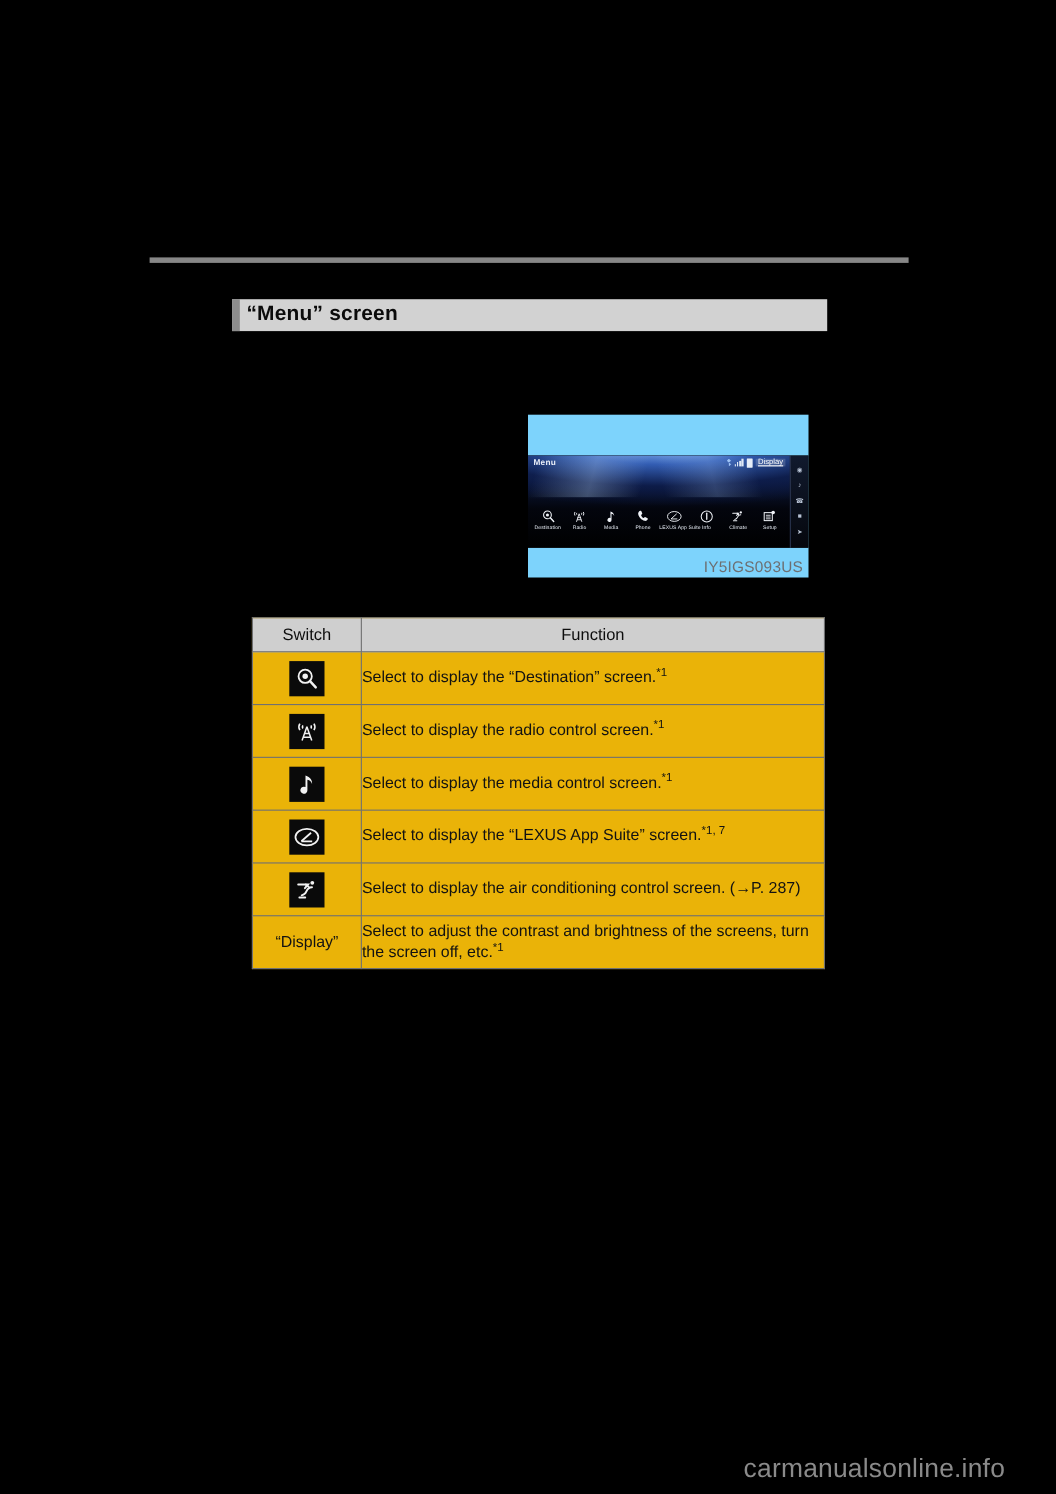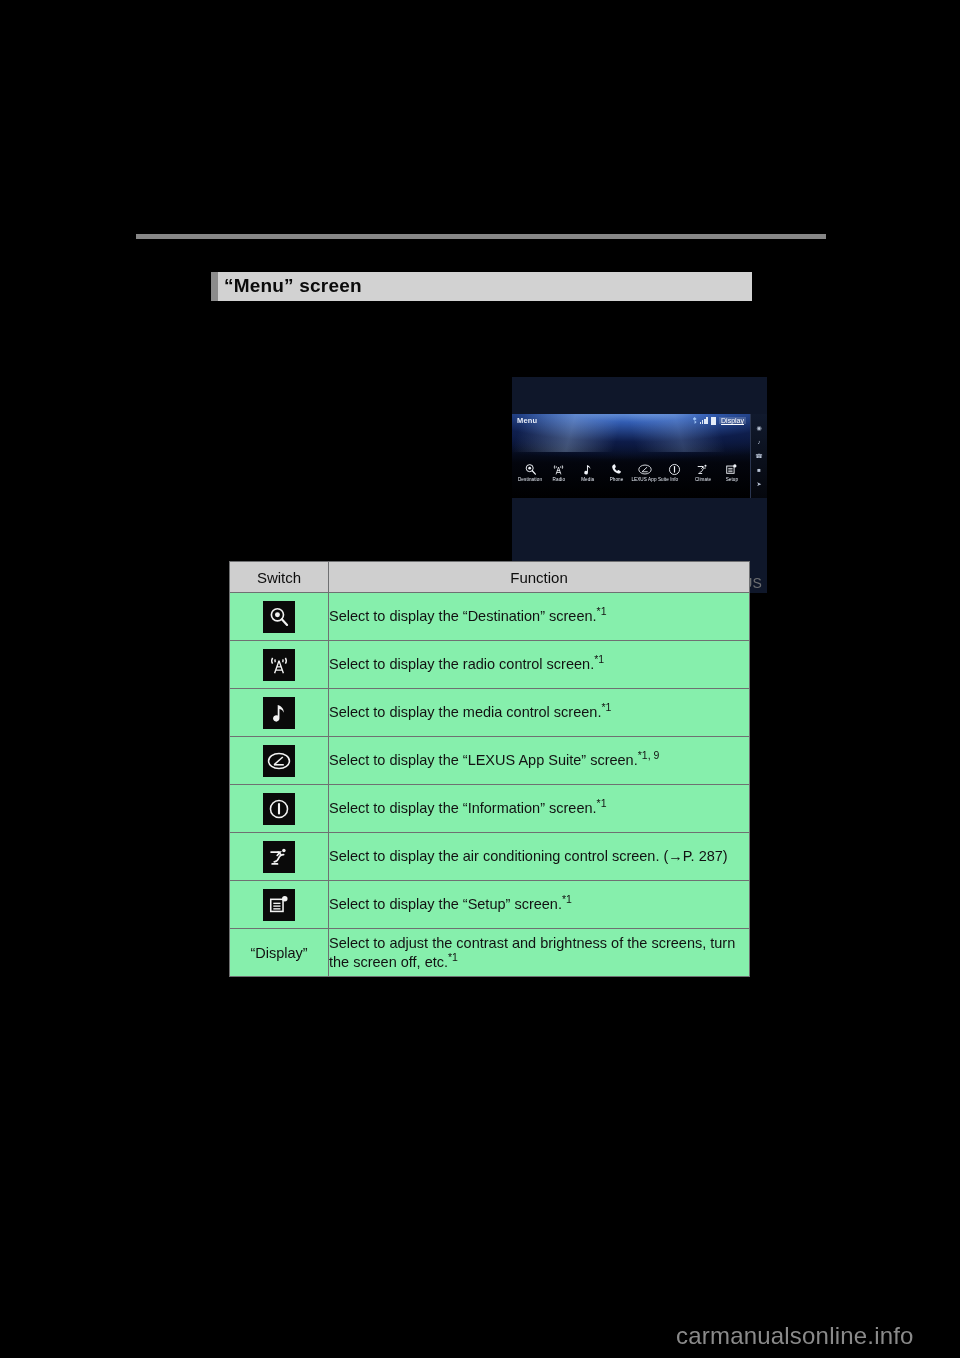--- a/index.html
+++ b/index.html
@@ -59,25 +59,25 @@
     font-size: 19px;
     font-weight: bold;
     color: #0b0b0b;
     letter-spacing: .2px;
     font-family: "Liberation Sans", sans-serif;
   }
 
   
   .figure {
     position: absolute;
-    left: 512px;
+    left: 480px;
     top: 377px;
     width: 255px;
-    height: 216px;
-    background: #0f172a;
+    height: 148px;
+    background: #7dd3fc;
     box-sizing: border-box;
   }
   .figure .caption {
     position: absolute;
     right: 5px;
     bottom: 2px;
     font-size: 14px;
     color: #6d6f72;
     letter-spacing: .2px;
     font-family: "Liberation Sans", sans-serif;
@@ -211,21 +211,21 @@
     line-height: 1;
   }
 
   
   .tbl {
     position: absolute;
     left: 229px;
     top: 561px;
     width: 520px;
     border-collapse: collapse;
-    background: #86efac;
+    background: #eab308;
     table-layout: fixed;
   }
   .tbl td, .tbl th {
     border: 1px solid #6f7072;
     box-sizing: border-box;
     padding: 0;
   }
   .tbl thead th {
     background: #cfcfcf;
     height: 31px;
@@ -471,64 +471,39 @@
       <tr>
         <td class="cell-switch">
           <span class="tile">
             <svg width="24" height="20" viewBox="0 0 26 20" fill="none" stroke="currentColor" stroke-width="1.7">
               <ellipse cx="13" cy="10" rx="11.3" ry="8.2"></ellipse>
               <path d="M7.6 14.1L17.1 5.7"></path>
               <path d="M7.6 14.1h10.6"></path>
             </svg>
           </span>
         </td>
-        <td class="cell-fn"><span>Select to display the “LEXUS App Suite” screen.</span><span class="sup">*1, 9</span></td>
-      </tr>
-
-      <tr>
-        <td class="cell-switch">
-          <span class="tile">
-            <svg width="22" height="22" viewBox="0 0 24 24" fill="none" stroke="currentColor" stroke-width="1.7">
-              <circle cx="12" cy="12" r="9.3"></circle>
-              <line x1="12" y1="6.6" x2="12" y2="16.8" stroke-width="2.3" stroke-linecap="round"></line>
-            </svg>
-          </span>
-        </td>
-        <td class="cell-fn"><span>Select to display the “Information” screen.</span><span class="sup">*1</span></td>
-      </tr>
+        <td class="cell-fn"><span>Select to display the “LEXUS App Suite” screen.</span><span class="sup">*1, 7</span></td>
+      </tr>
+
 
       <tr>
         <td class="cell-switch">
           <span class="tile">
             <svg width="23" height="22" viewBox="0 0 24 24" fill="none" stroke="currentColor" stroke-width="1.9" stroke-linecap="round">
               <circle cx="16.8" cy="5.0" r="1.9" fill="currentColor" stroke="none"></circle>
               <path d="M2.8 6.6h9.8l-3.1 3.7"></path>
                 <path d="M10.4 6.6l2.7 2.3"></path>
               <path d="M16.5 9.3c-3.2 0-4.7 1.9-5.5 4.1-.6 1.8-2 3.5-4.7 4"></path>
               <path d="M4 19.5h5.8"></path>
             </svg>
           </span>
         </td>
         <td class="cell-fn"><span>Select to display the air conditioning control screen. (→P. 287)</span><span class="sup"></span></td>
       </tr>
 
-      <tr>
-        <td class="cell-switch">
-          <span class="tile">
-            <svg width="22" height="22" viewBox="0 0 24 24" fill="none" stroke="currentColor" stroke-width="1.7">
-              <rect x="3" y="5.8" width="13.4" height="13.2"></rect>
-              <line x1="5.8" y1="10.2" x2="13.6" y2="10.2" stroke-width="1.5"></line>
-              <line x1="5.8" y1="13.2" x2="13.6" y2="13.2" stroke-width="1.5"></line>
-              <line x1="5.8" y1="16.2" x2="13.6" y2="16.2" stroke-width="1.5"></line>
-              <circle cx="18.3" cy="5.3" r="3" fill="currentColor" stroke="none"></circle>
-            </svg>
-          </span>
-        </td>
-        <td class="cell-fn"><span>Select to display the “Setup” screen.</span><span class="sup">*1</span></td>
-      </tr>
 
       <tr>
         <td class="cell-switch">
           <span class="disp-label">“Display”</span>
         </td>
         <td class="cell-fn"><span>Select to adjust the contrast and brightness of the screens, turn the screen off, etc.</span><span class="sup">*1</span></td>
       </tr>
 
     </tbody>
   </table>

